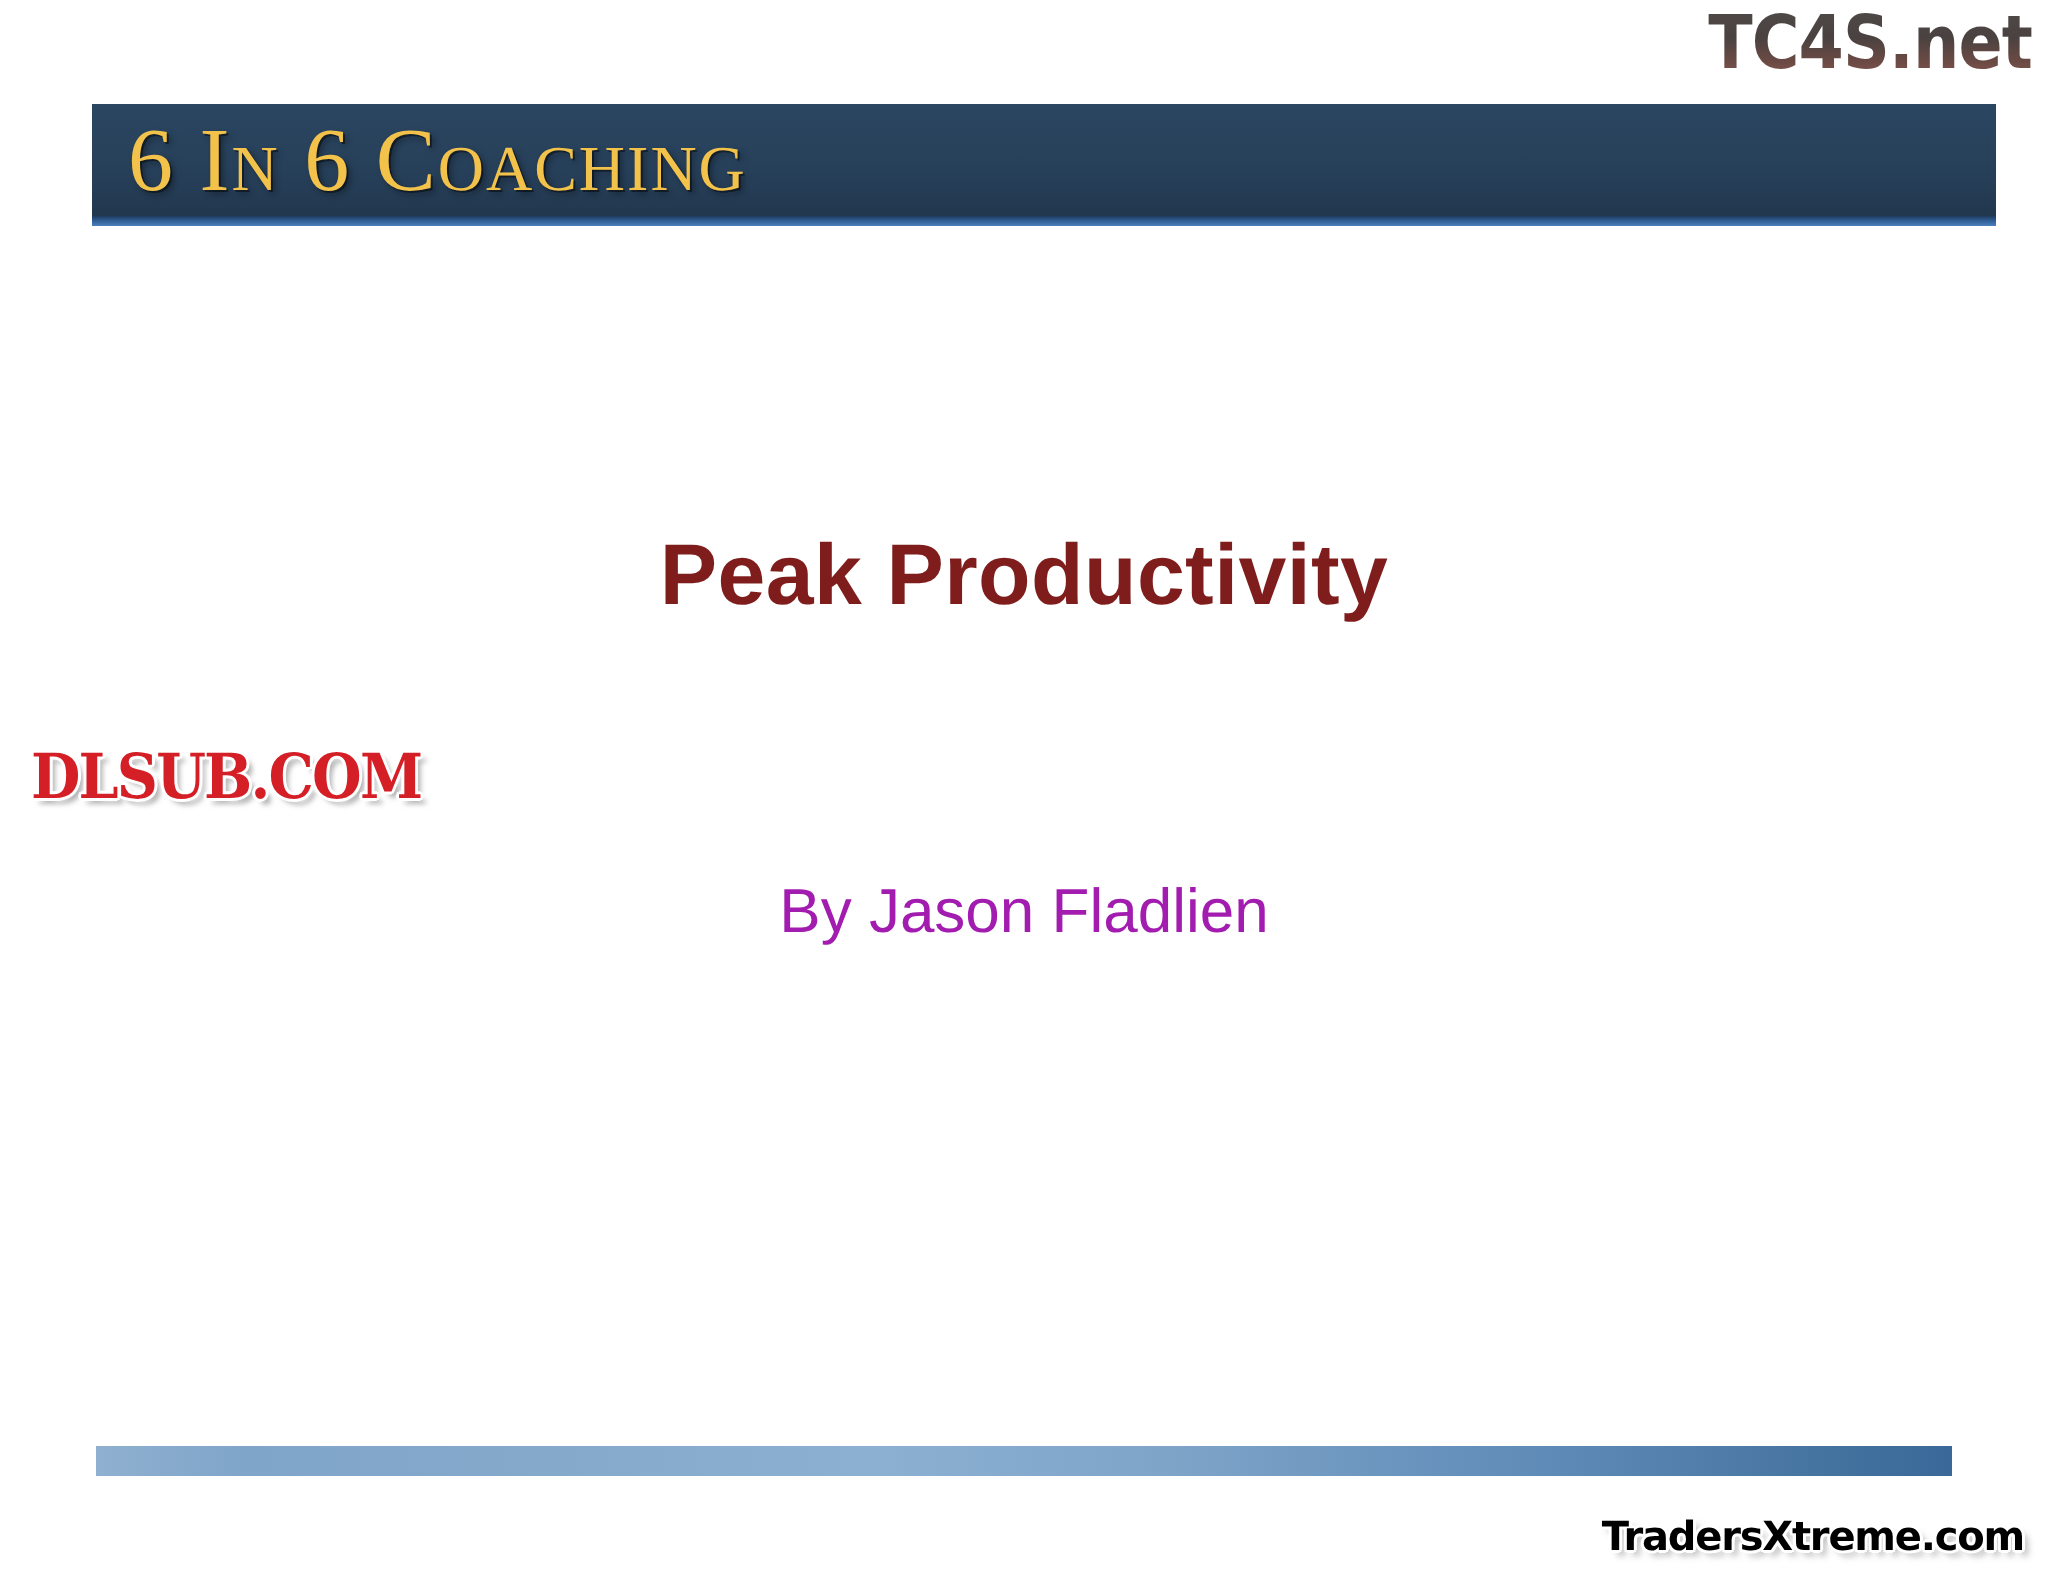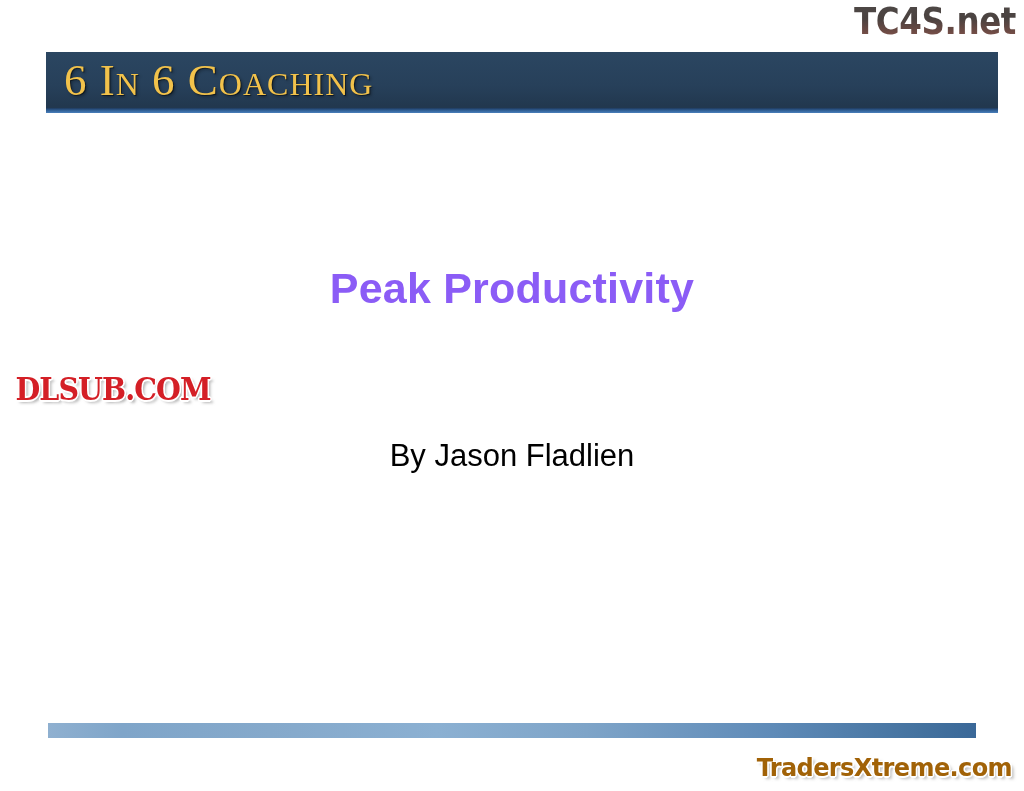--- a/index.html
+++ b/index.html
@@ -94,21 +94,21 @@
     top: 262px;
     width: 1024px;
     text-align: center;
     z-index: 10;
   }
   .slide-title {
     font-family: "Liberation Sans", sans-serif;
     font-weight: bold;
     font-size: 43px;
     line-height: 52px;
-    color: #8b5cf6;
+    color: #7f1d1d;
     letter-spacing: 0.2px;
     margin: 0;
   }
 
   
   .dlsub-wrap {
     margin-top: 56px;
     display: flex;
     justify-content: flex-start;
   }
@@ -135,21 +135,21 @@
        3px 3px 3px rgba(120,120,120,0.55);
   }
 
   
   .slide-byline {
     margin-top: 28px;
     font-family: "Liberation Sans", sans-serif;
     font-weight: normal;
     font-size: 31px;
     line-height: 38px;
-    color: #000000;
+    color: #a21caf;
   }
 
   
   .bottom-rule {
     position: absolute;
     left: 48px;
     top: 723px;
     width: 928px;
     height: 15px;
     background: linear-gradient(to right,
@@ -165,24 +165,24 @@
     z-index: 15;
   }
 
   
   .tx-watermark {
     position: absolute;
     right: 12px;
     top: 752px;
     font-family: "DejaVu Sans", sans-serif;
     font-weight: bold;
-    font-size: 24px;
+    font-size: 20px;
     line-height: 32px;
     letter-spacing: -0.6px;
-    color: #a16207;
+    color: #000000;
     white-space: nowrap;
     z-index: 40;
     text-shadow:
       -1.5px 0 0 #ffffff,
        1.5px 0 0 #ffffff,
        0 -1.5px 0 #ffffff,
        0  1.5px 0 #ffffff,
       -1.1px -1.1px 0 #ffffff,
        1.1px -1.1px 0 #ffffff,
       -1.1px  1.1px 0 #ffffff,

